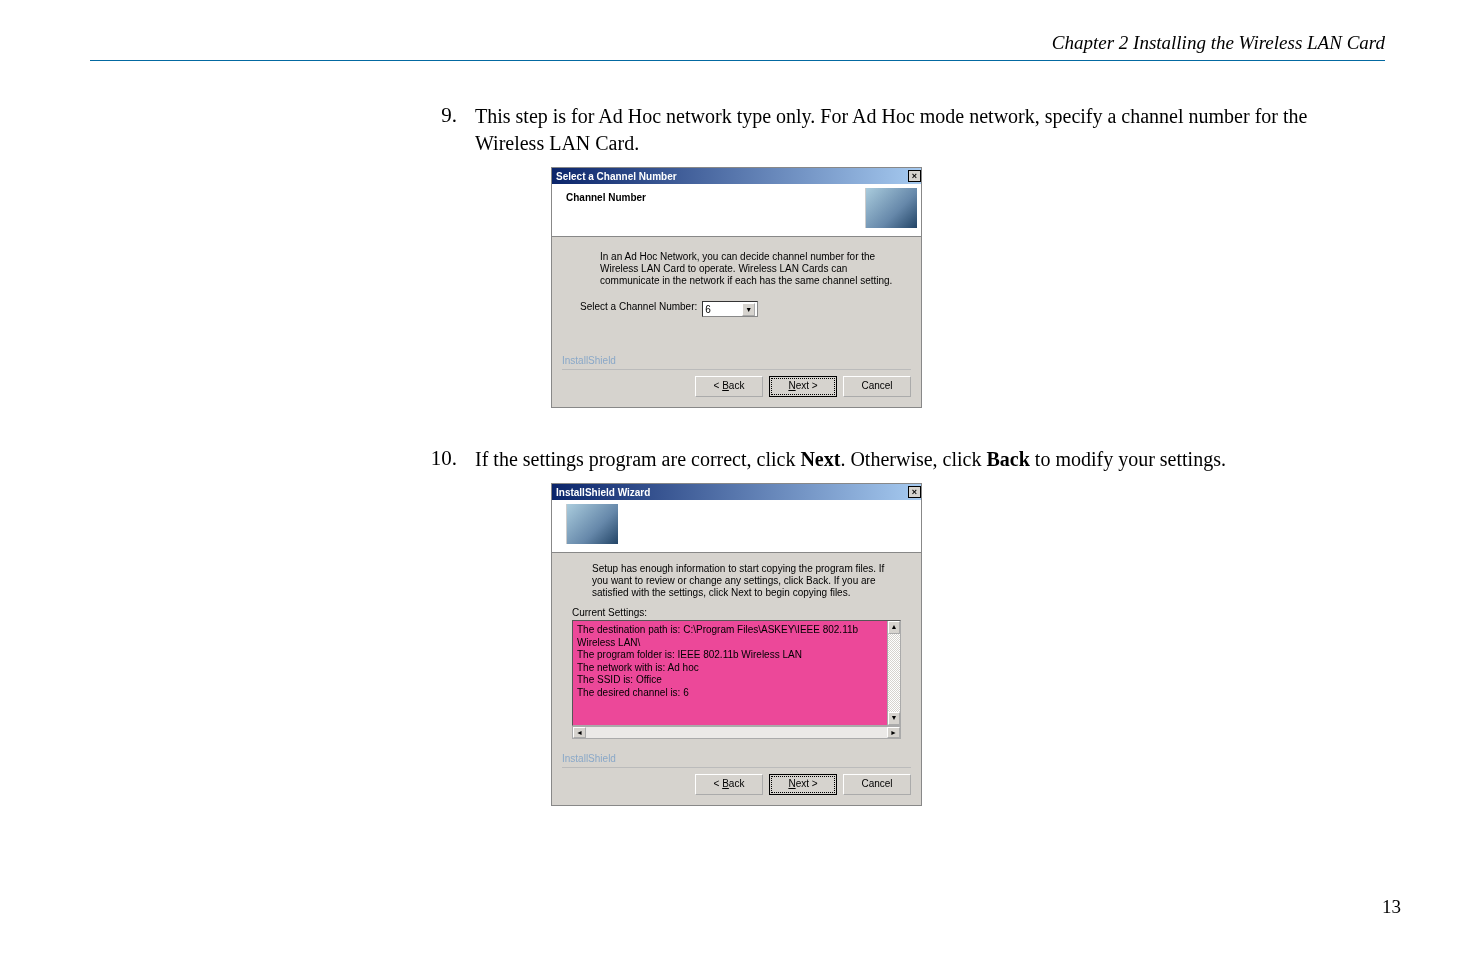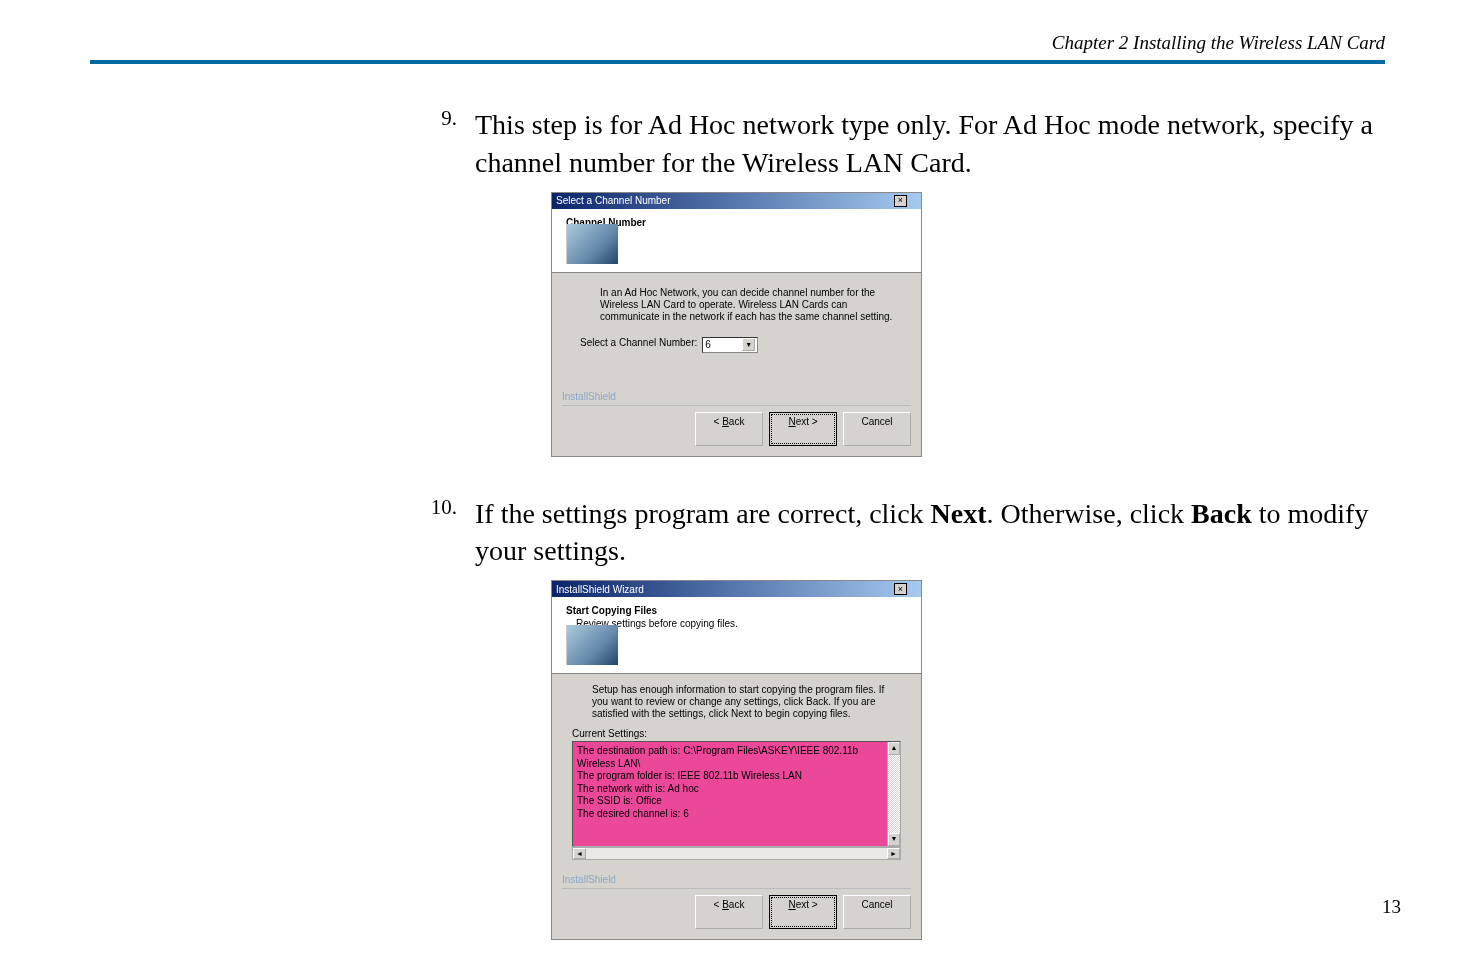--- a/index.html
+++ b/index.html
@@ -5,60 +5,60 @@
     * { margin: 0; padding: 0; box-sizing: border-box; }
     body {
       font-family: Georgia, 'Times New Roman', serif;
       background: #fff;
       width: 1475px;
       height: 954px;
       position: relative;
       padding: 20px 90px 20px 90px;
     }
     .header-area {
-      border-bottom: 4px solid #0369a1;
+      border-bottom: 1px solid #0369a1;
       padding: 12px 0 6px 0;
       text-align: right;
       font-style: italic;
       font-size: 19px;
       margin-bottom: 42px;
     }
     .step-row {
       display: flex;
       margin-bottom: 10px;
     }
     .step-num {
       font-size: 21px;
       min-width: 50px;
       text-align: right;
       padding-right: 18px;
       margin-left: 335px;
     }
     .step-text {
-      font-size: 28px;
+      font-size: 20px;
       line-height: 1.35;
       max-width: 900px;
     }
     .step-text .bold { font-weight: bold; }
     .dialog-wrap {
       margin-left: 461px;
       margin-bottom: 38px;
     }
     .dialog {
       width: 371px;
       border: 1px solid #888;
       background: #d6d3ce;
       font-family: Tahoma, Arial, sans-serif;
       font-size: 10px;
     }
     .titlebar {
       background: linear-gradient(to right, #0a246a, #a6caf0);
       color: #fff;
-      font-weight: normal;
-      padding: 2px 14px 2px 4px;
+      font-weight: bold;
+      padding: 2px 0 2px 4px;
       display: flex;
       justify-content: space-between;
       align-items: center;
       font-size: 10px;
     }
     .closebox {
       width: 13px; height: 12px;
       background: #d6d3ce;
       border: 1px solid #000;
       display: flex;
@@ -69,21 +69,20 @@
       line-height: 1;
     }
     .header-panel {
       background: #fff;
       padding: 8px 14px;
       border-bottom: 1px solid #888;
       display: flex;
       justify-content: space-between;
       align-items: flex-start;
       min-height: 44px;
-      flex-direction: column;
     }
     .header-panel-left { flex: 1; }
     .header-title2 {
       font-weight: bold;
       font-size: 10px;
       color: #000;
     }
     .header-sub {
       font-size: 10px;
       color: #000;
@@ -144,21 +143,21 @@
       height:1px;background:#bbb;margin-top:3px;
     }
     .btn-row {
       display: flex;
       justify-content: flex-end;
       gap: 6px;
       padding: 6px 10px 10px 10px;
     }
     .btn {
       width: 68px;
-      height: 34px;
+      height: 21px;
       background: #d6d3ce;
       border: 1px outset #fff;
       font-size: 10px;
       text-align: center;
       line-height: 17px;
       cursor: pointer;
     }
     .btn.default {
       border: 1px solid #000;
       outline: 1px dotted #000;
@@ -258,24 +257,20 @@
   </div>
 </div>
 
 <div class="dialog-wrap">
   <div class="dialog">
     <div class="titlebar">
       <span>InstallShield Wizard</span>
       <span class="closebox">×</span>
     </div>
     <div class="header-panel">
-      <div class="header-panel-left">
-        <div class="header-title2">Start Copying Files</div>
-        <div class="header-sub">Review settings before copying files.</div>
-      </div>
       <div class="header-img"></div>
     </div>
     <div class="content-panel" style="padding:10px 20px 6px 20px;">
       <div class="para" style="margin-bottom:8px;">Setup has enough information to start copying the program files. If you want to review or change any settings, click Back. If you are satisfied with the settings, click Next to begin copying files.</div>
       <div style="font-size:10px;margin-bottom:2px;">Current Settings:</div>
       <div class="settings-box">
         <div>The destination path is: C:\Program Files\ASKEY\IEEE 802.11b Wireless LAN\</div>
         <div>The program folder is: IEEE 802.11b Wireless LAN</div>
         <div>The network with is: Ad hoc</div>
         <div>The SSID is:  Office</div>

